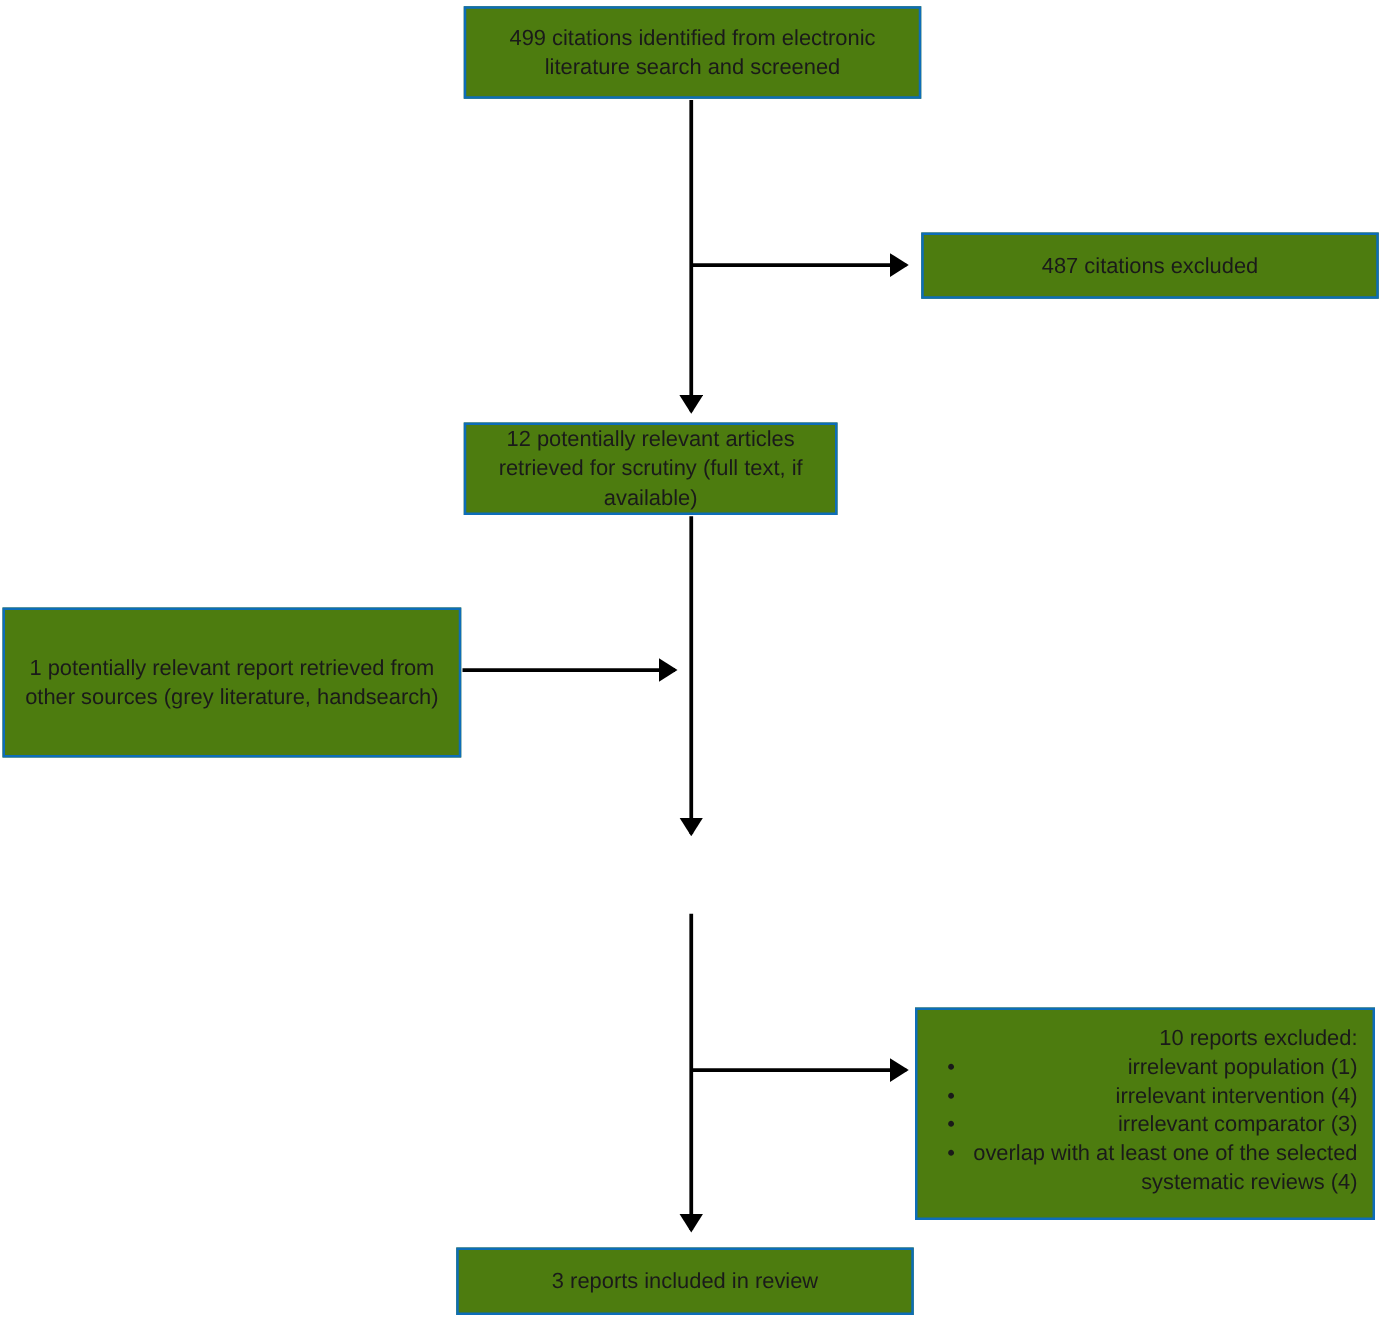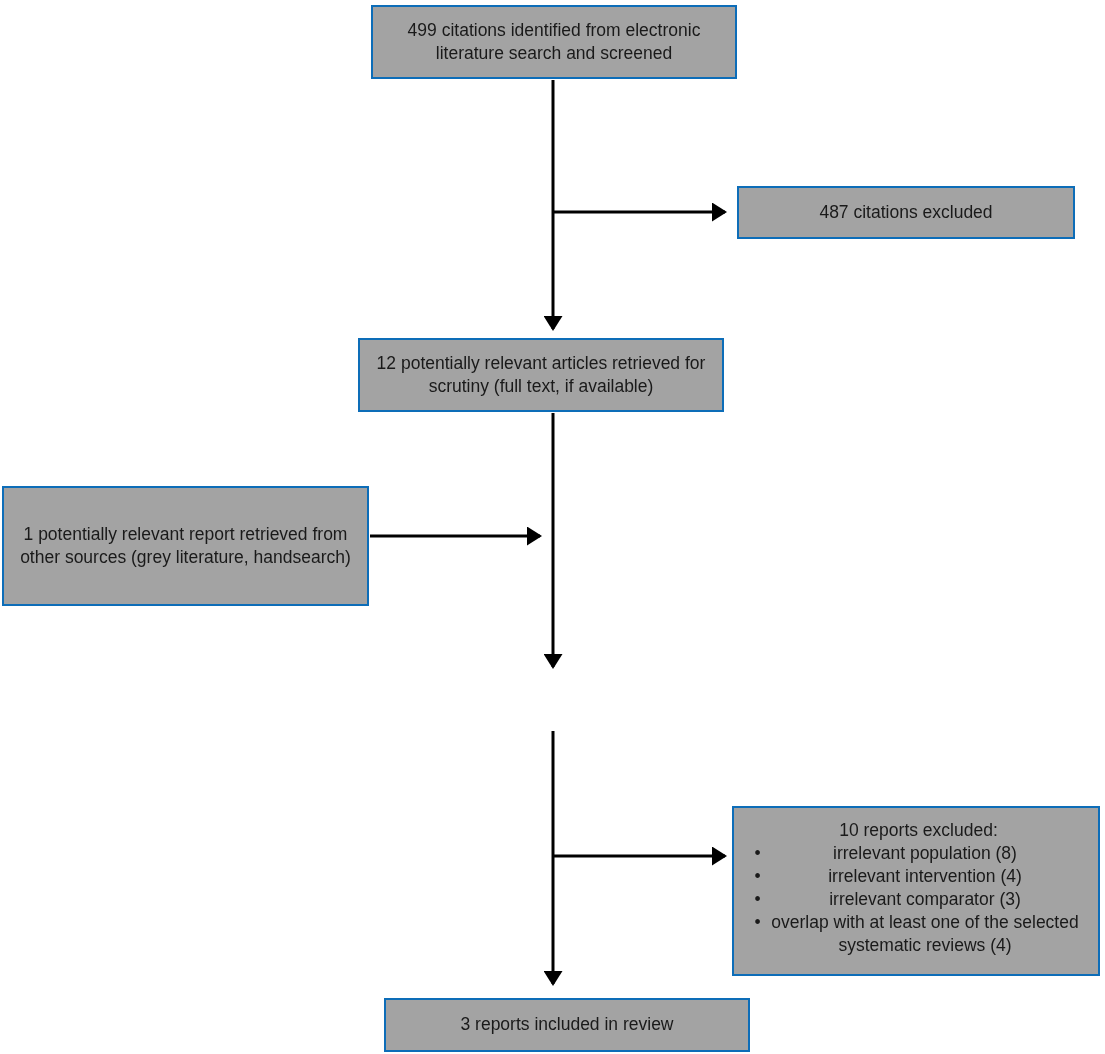--- a/index.html
+++ b/index.html
@@ -14,46 +14,46 @@
   }
   .arrows {
     position: absolute;
     left: 0; top: 0;
     width: 1105px; height: 1054px;
     pointer-events: none;
   }
   .box {
     position: absolute;
     border: 2px solid #0d6db8;
-    background: #a3a3a3;
+    background: #4d7c0f;
     box-sizing: border-box;
     display: flex;
     align-items: center;
     justify-content: center;
     text-align: center;
     font-size: 17.5px;
     line-height: 1.32;
   }
   .box .inner { padding: 6px 14px; }
 
   
   .box-identified        { left: 371px; top: 5px;   width: 366px; height: 74px; }
-  .box-retrieved         { left: 358px; top: 338px; width: 366px; height: 74px; }
+  .box-retrieved         { left: 371px; top: 338px; width: 299px; height: 74px; }
   .box-relevant          { left: 371px; top: 677px; width: 366px; height: 54px; }
-  .box-included          { left: 384px; top: 998px; width: 366px; height: 54px; }
+  .box-included          { left: 365px; top: 998px; width: 366px; height: 54px; }
 
   
-  .box-excluded-citations { left: 737px; top: 186px; width: 338px; height: 53px; }
+  .box-excluded-citations { left: 737px; top: 186px; width: 366px; height: 53px; }
   .box-other-sources      { left: 2px;   top: 486px; width: 367px; height: 120px; }
 
   .box-excluded-reports {
     left: 732px; top: 806px; width: 368px; height: 170px;
     align-items: flex-start;
     justify-content: flex-start;
-    text-align: center;
+    text-align: right;
   }
   .box-excluded-reports .inner { padding: 11px 12px 10px 17px; }
   .box-excluded-reports .list { margin: 0; padding: 0; list-style: none; }
   .box-excluded-reports .list-item { display: flex; }
   .box-excluded-reports .bullet { flex: 0 0 13px; }
   .box-excluded-reports .item-text { flex: 1 1 auto; }
 </style>
 </head>
 <body>
 
@@ -95,21 +95,21 @@
     <div class="inner">1 potentially relevant report retrieved from other sources (grey literature, handsearch)</div>
   </div>
 
 
   <div class="box box-excluded-reports">
     <div class="inner">
       <div>10 reports excluded:</div>
       <ul class="list">
         <li class="list-item">
           <span class="bullet">•</span>
-          <span class="item-text">irrelevant population (8)</span>
+          <span class="item-text">irrelevant population (1)</span>
         </li>
         <li class="list-item">
           <span class="bullet">•</span>
           <span class="item-text">irrelevant intervention (4)</span>
         </li>
         <li class="list-item">
           <span class="bullet">•</span>
           <span class="item-text">irrelevant comparator (3)</span>
         </li>
         <li class="list-item">

